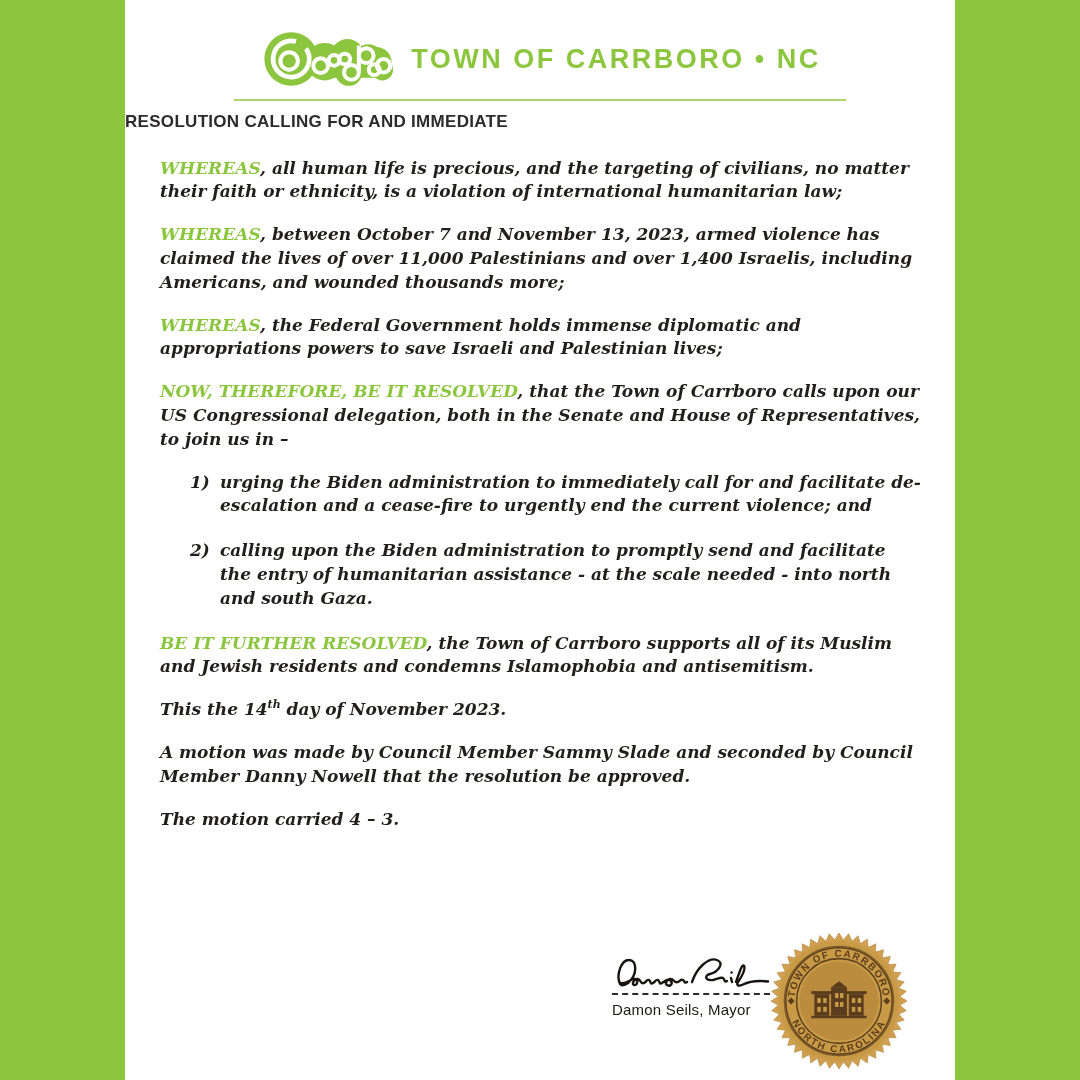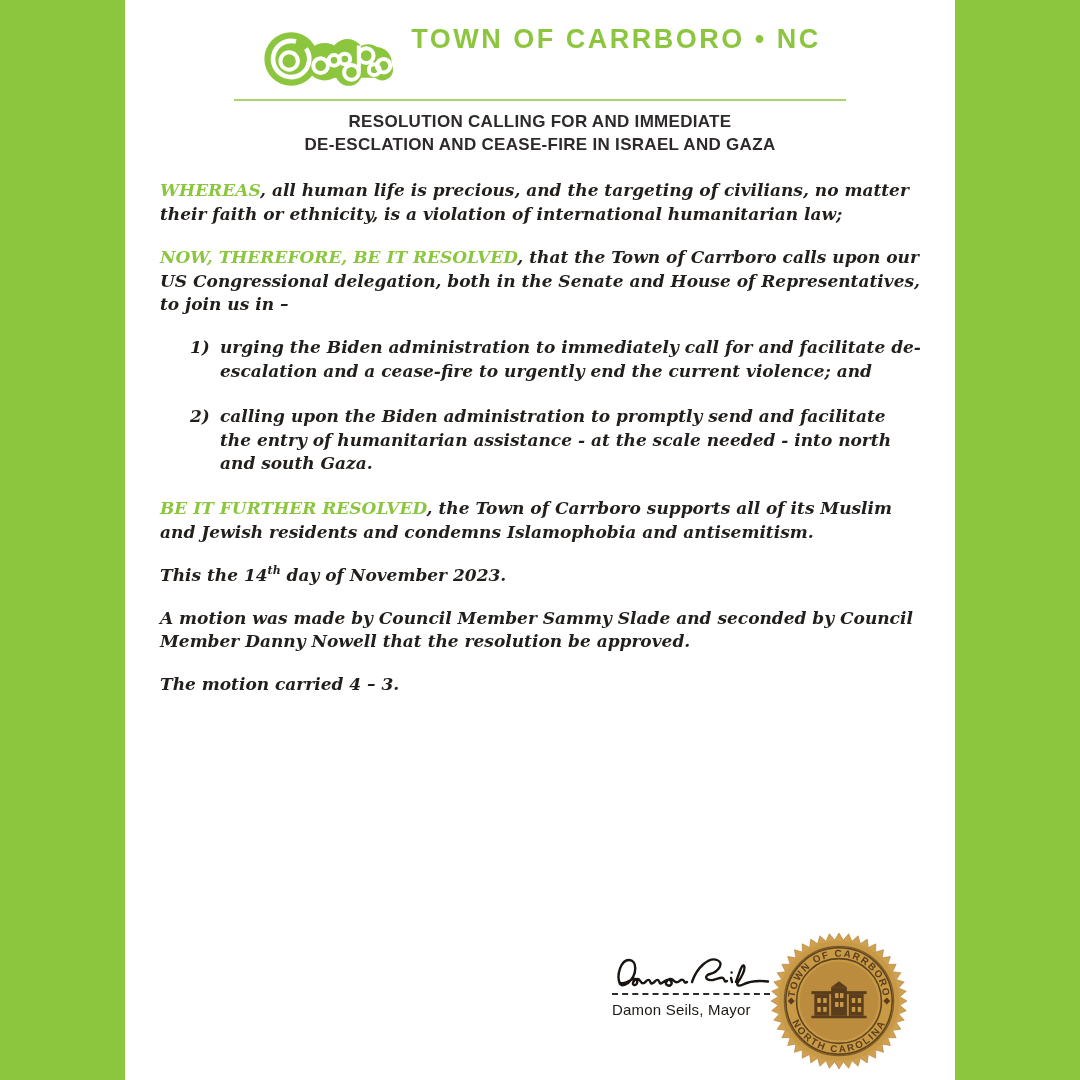--- a/index.html
+++ b/index.html
@@ -5,29 +5,29 @@
   :root{ --green:#8CC63F; --purple:#55338A; --ink:#221e1b; --sealgold:#cfa050; --sealdark:#5a3d1c; }
   *{box-sizing:border-box}
   html,body{margin:0;padding:0;background:#fff}
   .page{position:relative;width:1080px;height:1080px;background:#ffffff;overflow:hidden;
         font-family:"DejaVu Serif",serif;}
   .band{position:absolute;top:0;bottom:0;width:125px;background:var(--green)}
   .band.left{left:0}
   .band.right{right:0}
   .content{position:absolute;left:125px;top:0;width:830px;height:1080px}
 
-  .header-row{display:flex;justify-content:center;gap:18px;padding-top:24px}
+  .header-row{display:flex;align-items:center;justify-content:center;gap:18px;padding-top:24px}
   .brand{font-family:"Liberation Sans",sans-serif;font-weight:bold;font-size:27px;
          letter-spacing:2.5px;color:var(--green);white-space:nowrap}
   .rule{width:612px;height:2px;background:#abd46e;margin:5px auto 0}
 
   .title{font-style:italic;font-weight:bold;font-size:92px;color:var(--purple);
          text-align:center;line-height:1.0;margin-top:-4px}
   .subtitle{font-family:"Liberation Sans",sans-serif;font-weight:bold;font-size:17px;
-            line-height:1.33;color:#2e2a2b;text-align:center;margin-top:10px;letter-spacing:.3px}
+            line-height:1.33;color:#2e2a2b;text-align:left;margin-top:10px;letter-spacing:.3px}
 
   .doc{margin:23px 33px 0 35px;font-size:17px;line-height:1.4;font-style:italic;
        font-weight:600;color:var(--ink)}
   .doc p{margin:0 0 19px}
   .lead{color:var(--green)}
   .numlist{margin:3px 0 0 30px}
   .numitem{display:flex;margin-bottom:21px}
   .numitem .num{width:30px;flex:none}
   sup{font-size:11px;line-height:0}
 
@@ -73,29 +73,30 @@
         </g>
       </svg>
       <div class="brand">TOWN OF CARRBORO • NC</div>
     </div>
 
     <div class="rule"></div>
 
 
     <div class="subtitle">
       <span style="display:block">RESOLUTION CALLING FOR AND IMMEDIATE</span>
-      <span style="display:block">DE-ESCLATION AND CEASE-FIRE IN ISRAEL AND GAZA</span>
     </div>
 
     <div class="doc">
 
       <p><span class="lead">WHEREAS</span><span>, all human life is precious, and the targeting of civilians, no matter their faith or ethnicity, is a violation of international humanitarian law;</span></p>
 
+      <p><span class="lead">WHEREAS</span><span>, between October 7 and November 13, 2023, armed violence has claimed the lives of over 11,000 Palestinians and over 1,400 Israelis, including Americans, and wounded thousands more;</span></p>
 
 
+      <p><span class="lead">WHEREAS</span><span>, the Federal Government holds immense diplomatic and appropriations powers to save Israeli and Palestinian lives;</span></p>
 
       <p><span class="lead">NOW, THEREFORE, BE IT RESOLVED</span><span>, that the Town of Carrboro calls upon our US Congressional delegation, both in the Senate and House of Representatives, to join us in –</span></p>
 
       <div class="numlist">
         <div class="numitem">
           <span class="num">1)</span>
           <span>urging the Biden administration to immediately call for and facilitate de-escalation and a cease-fire to urgently end the current violence; and</span>
         </div>
         <div class="numitem">
           <span class="num">2)</span>

